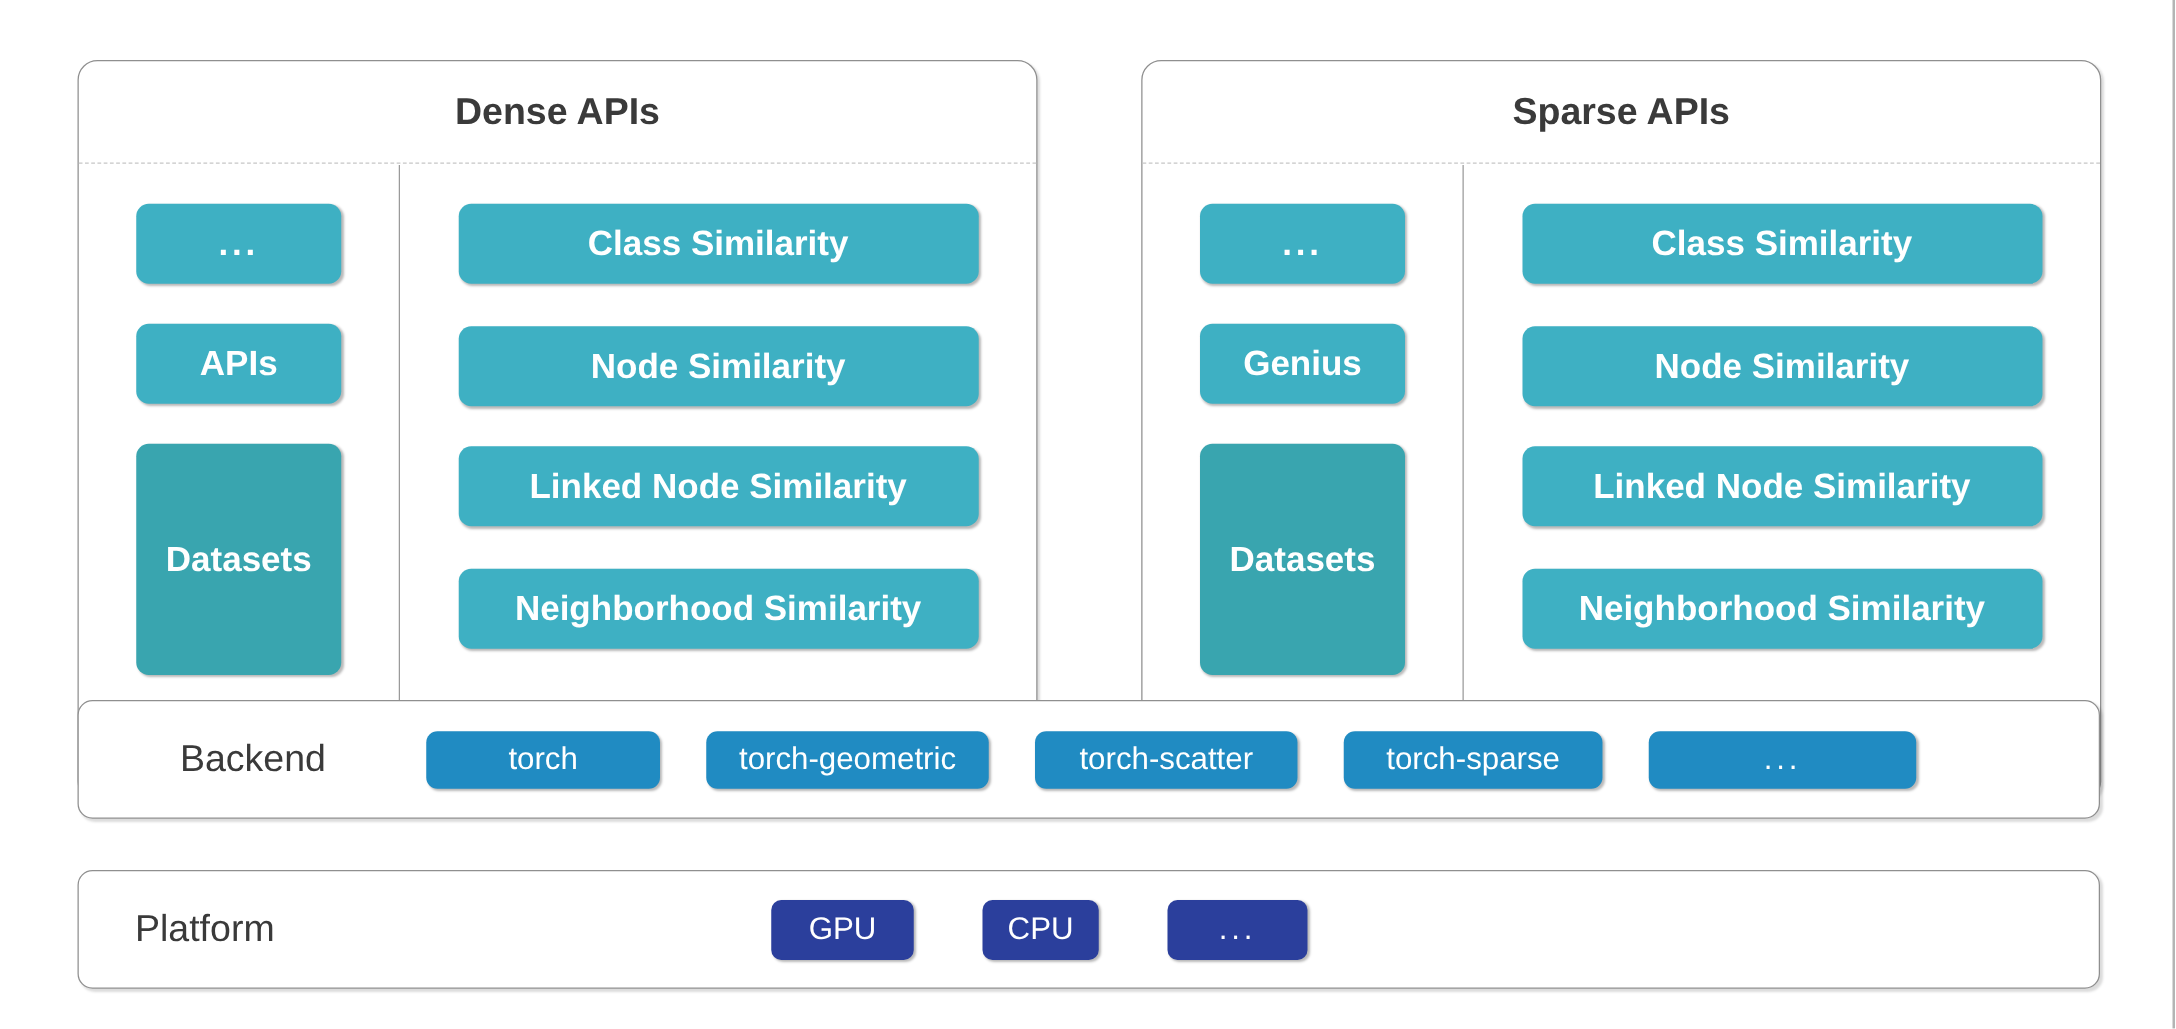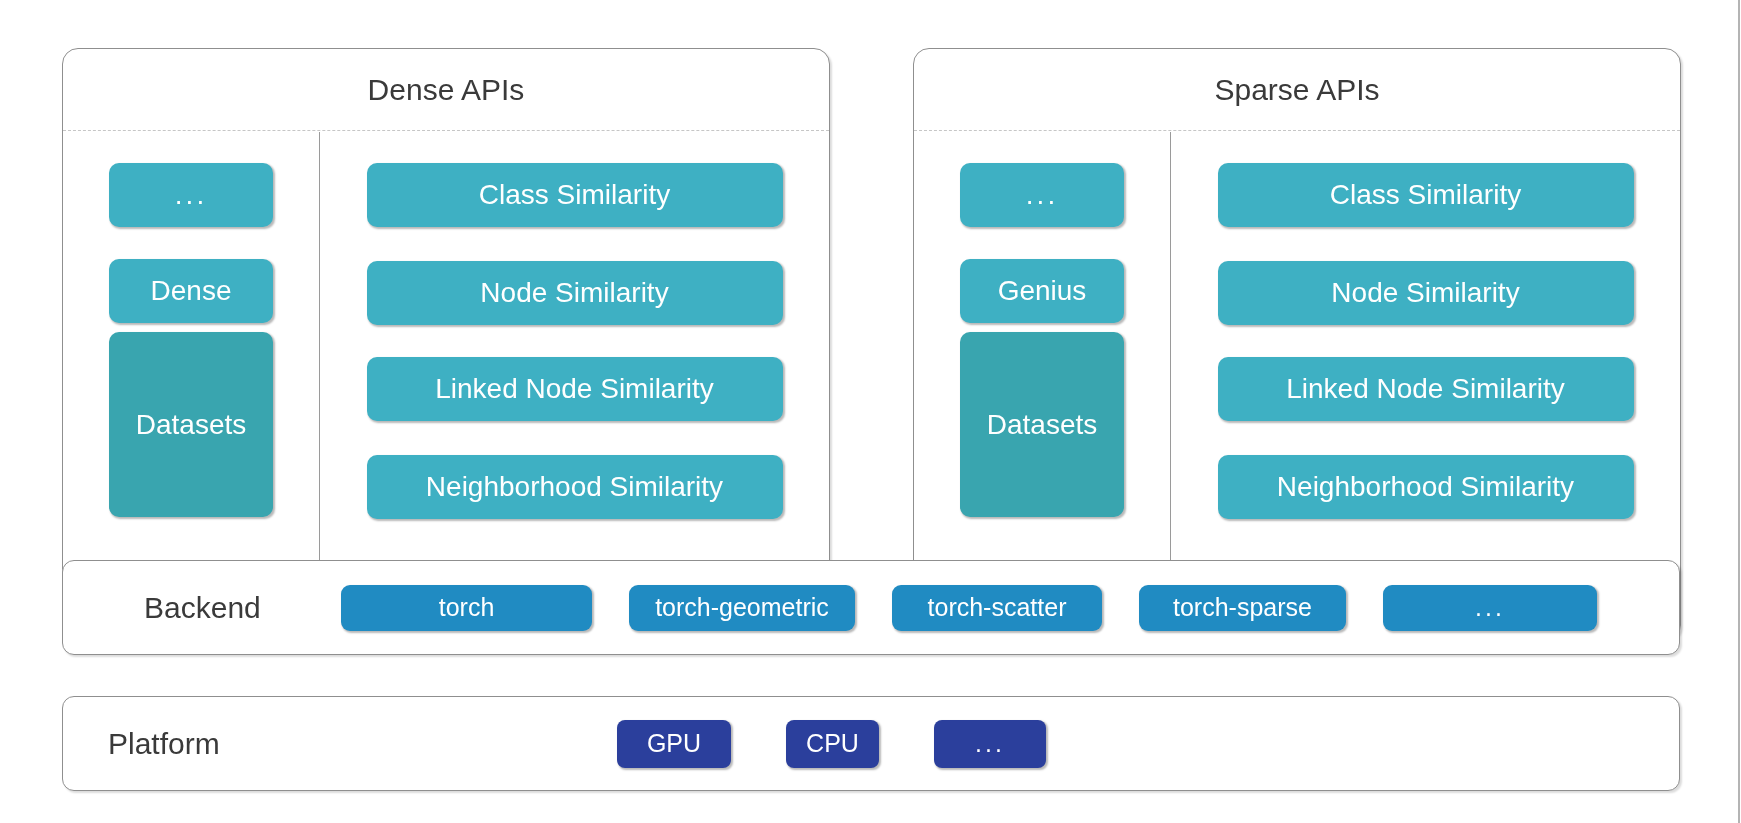--- a/index.html
+++ b/index.html
@@ -5,21 +5,21 @@
   html,body{margin:0;padding:0;background:#ffffff;}
   .canvas{
     position:relative;width:1741px;height:823px;background:#ffffff;overflow:hidden;
     font-family:"Liberation Sans","DejaVu Sans",sans-serif;
     -webkit-font-smoothing:antialiased;
   }
   
   .panel{
     position:absolute;top:48px;width:768px;height:593px;background:#fff;
     border:1px solid var(--panel-border,#8f8f8f);border-radius:16px;
-    box-shadow:2px 2px 2px rgba(0,0,0,.14);box-sizing:border-box;
+    box-shadow:2px 2px 2px rgba(0,0,0,.14);box-sizing:border-box;font-weight:bold;
   }
   .panel.dense{left:62px;}
   .panel.sparse{left:913px;}
   .panel-title{
     height:82px;display:flex;align-items:center;justify-content:center;
     font-size:30px;color:var(--title-text,#3a3a3a);
     border-bottom:1px dashed #c6c6c6;box-sizing:border-box;
   }
   .panel-body{position:absolute;top:83px;left:0;right:0;bottom:0;display:flex;}
   .col-datasets{width:256px;display:flex;flex-direction:column;align-items:center;box-sizing:border-box;}
@@ -29,40 +29,40 @@
   .btn{
     display:flex;align-items:center;justify-content:center;color:#ffffff;
     border-radius:10px;box-shadow:1.5px 1.5px 2px rgba(0,0,0,.28);
     box-sizing:border-box;white-space:nowrap;
   }
   .teal{background:var(--teal,#3eb0c3);}
   .teal-dark{background:var(--teal-dark,#39a5af);}
   .ds{width:164px;height:64px;font-size:28px;}
   .ds-more{margin-top:31px;letter-spacing:3px;}
   .ds-name{margin-top:32px;}
-  .ds-tall{margin-top:9px;height:185px;}
+  .ds-tall{margin-top:32px;height:185px;}
   .api{width:416px;height:64px;font-size:28px;}
   .api.r1{margin-top:31px;}
   .api.r2{margin-top:34px;}
   .api.r3{margin-top:32px;}
   .api.r4{margin-top:34px;text-align:center;}
   
   .bar{
     position:absolute;left:62px;width:1618px;height:95px;background:#fff;
     border:1px solid var(--panel-border,#8f8f8f);border-radius:12px;
     box-shadow:2px 2px 2px rgba(0,0,0,.14);box-sizing:border-box;
     display:flex;align-items:center;
   }
   .bar.backend{top:560px;padding-left:36px;}
   .bar.platform{top:696px;}
   .bar-label{margin-left:45px;flex:0 0 197px;font-size:30px;color:var(--title-text,#3a3a3a);}
   .bar-btns{display:flex;align-items:center;}
   .backend .bar-btns{gap:37px;}
   .bk{height:46px;font-size:25px;background:var(--backend-blue,#208bc2);border-radius:9px;}
-  .bk.w1{width:251px;}
+  .bk.w1{width:187px;}
   .bk.w2{width:226px;}
   .bk.w3{width:210px;}
   .bk.w4{width:207px;}
   .bk.w5{width:214px;letter-spacing:3px;}
   .platform .bar-btns{margin-left:312px;gap:55px;}
   .pf{height:48px;font-size:25px;background:var(--platform-navy,#2b3f9c);border-radius:8px;}
   .pf.w1{width:114px;}
   .pf.w2{width:93px;}
   .pf.w3{width:112px;letter-spacing:3px;}
   
@@ -71,21 +71,21 @@
 </head>
 <body>
 
 <div class="canvas">
 
   <section class="panel dense">
     <div class="panel-title">Dense APIs</div>
     <div class="panel-body">
       <div class="col-datasets">
         <div class="btn teal ds ds-more">...</div>
-        <div class="btn teal ds ds-name">Dense</div>
+        <div class="btn teal ds ds-name">APIs</div>
         <div class="btn teal-dark ds ds-tall">Datasets</div>
       </div>
       <div class="vdiv"></div>
       <div class="col-apis">
         <div class="btn teal api r1">Class Similarity</div>
         <div class="btn teal api r2">Node Similarity</div>
         <div class="btn teal api r3">Linked Node Similarity</div>
         <div class="btn teal api r4">Neighborhood Similarity</div>
       </div>
     </div>

